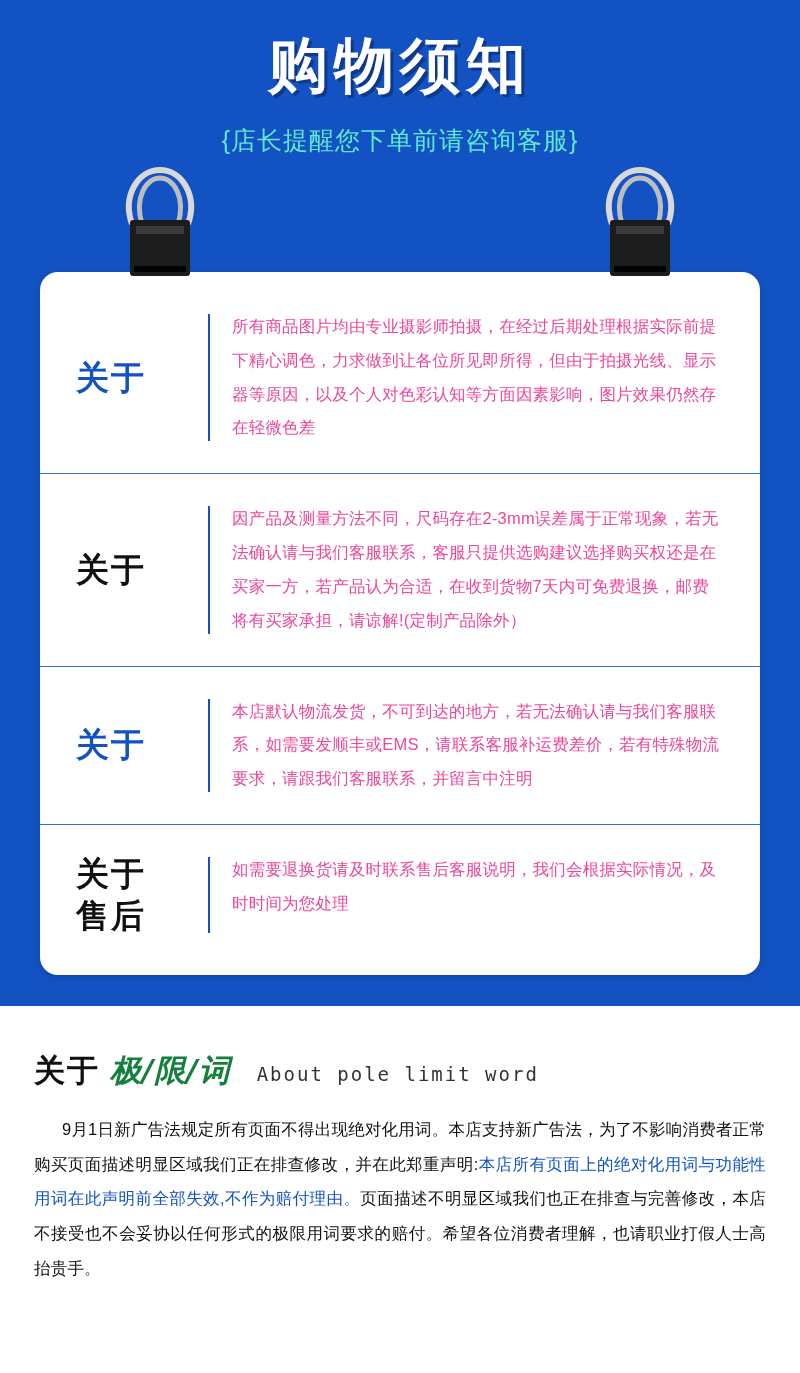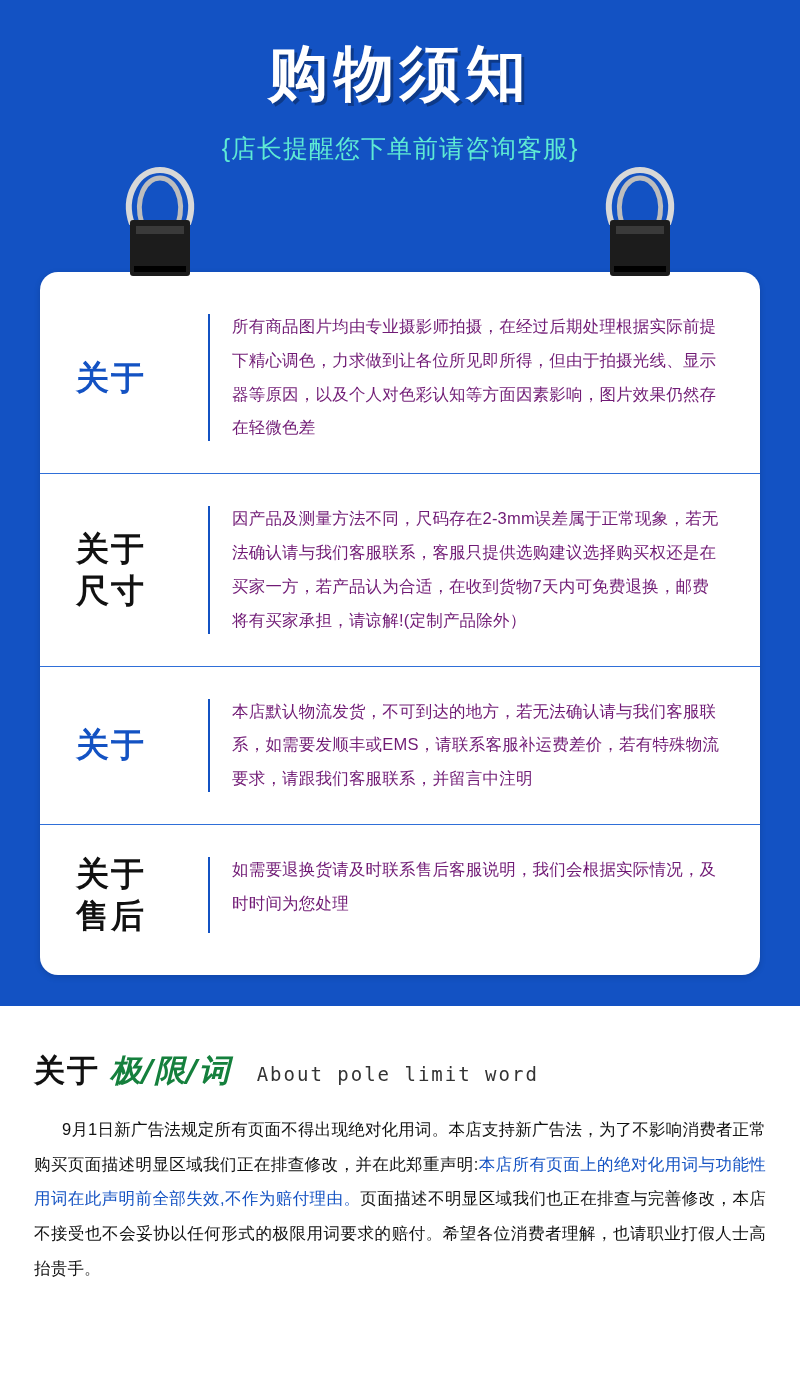--- a/index.html
+++ b/index.html
@@ -20,21 +20,21 @@
   
   .blue-panel {
     background: #1352c3;
     padding: 0 0 34px 0;
     position: relative;
     height: 1006px;
     box-sizing: border-box;
   }
   .title-block {
     text-align: center;
-    padding-top: 40px;
+    padding-top: 32px;
   }
   .main-title {
     color: #ffffff;
     font-size: 60px;
     font-weight: bold;
     letter-spacing: 6px;
     line-height: 1.1;
     text-shadow: 3px 3px 0 rgba(0,0,0,0.30);
     font-family: "DejaVu Sans", sans-serif;
   }
@@ -94,21 +94,21 @@
   }
   .row-label.dark { color: #111111; }
   .row-divider {
     width: 2px;
     background: #1352c3;
     margin: 4px 22px 4px 0;
     flex: 0 0 2px;
   }
   .row-body {
     flex: 1 1 auto;
-    color: #701a75;
+    color: #ec4899;
     font-size: 16.5px;
     line-height: 2.05;
     letter-spacing: 0.2px;
   }
 
   
   .bottom {
     padding: 44px 34px 40px 34px;
     box-sizing: border-box;
     background: #ffffff;
@@ -169,21 +169,20 @@
         <div class="row-label">
           <span>关于</span>
         </div>
         <div class="row-divider"></div>
         <div class="row-body">所有商品图片均由专业摄影师拍摄，在经过后期处理根据实际前提下精心调色，力求做到让各位所见即所得，但由于拍摄光线、显示器等原因，以及个人对色彩认知等方面因素影响，图片效果仍然存在轻微色差</div>
       </div>
 
       <div class="row">
         <div class="row-label dark">
           <span>关于</span>
-          <span>尺寸</span>
         </div>
         <div class="row-divider"></div>
         <div class="row-body">因产品及测量方法不同，尺码存在2-3mm误差属于正常现象，若无法确认请与我们客服联系，客服只提供选购建议选择购买权还是在买家一方，若产品认为合适，在收到货物7天内可免费退换，邮费将有买家承担，请谅解!(定制产品除外）</div>
       </div>
 
       <div class="row">
         <div class="row-label">
           <span>关于</span>
         </div>
         <div class="row-divider"></div>

